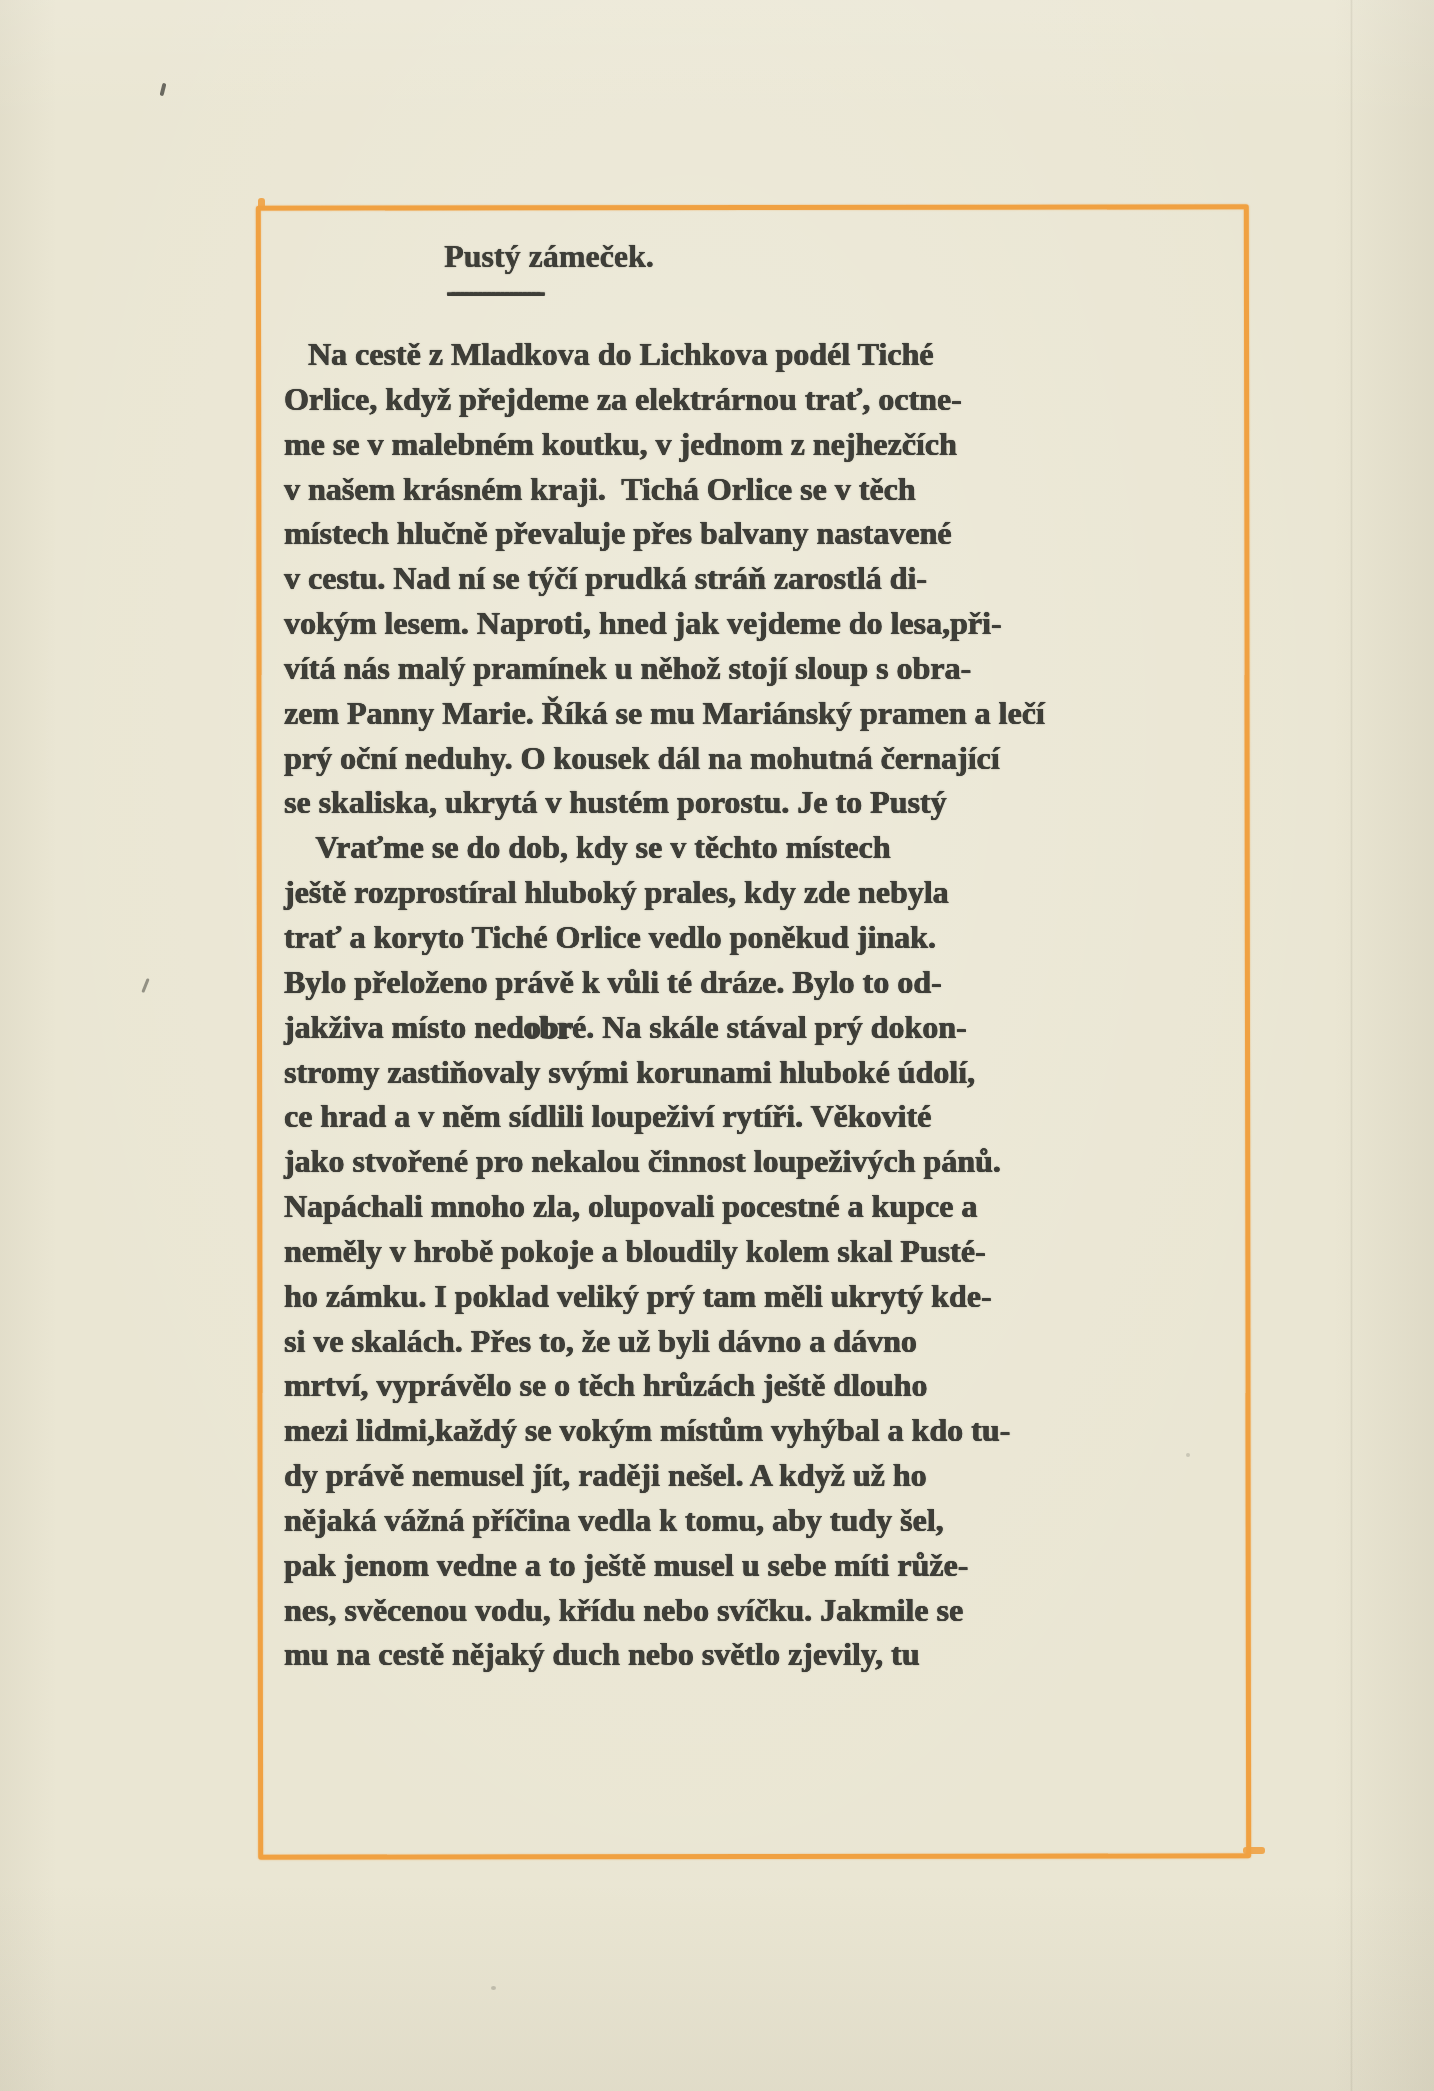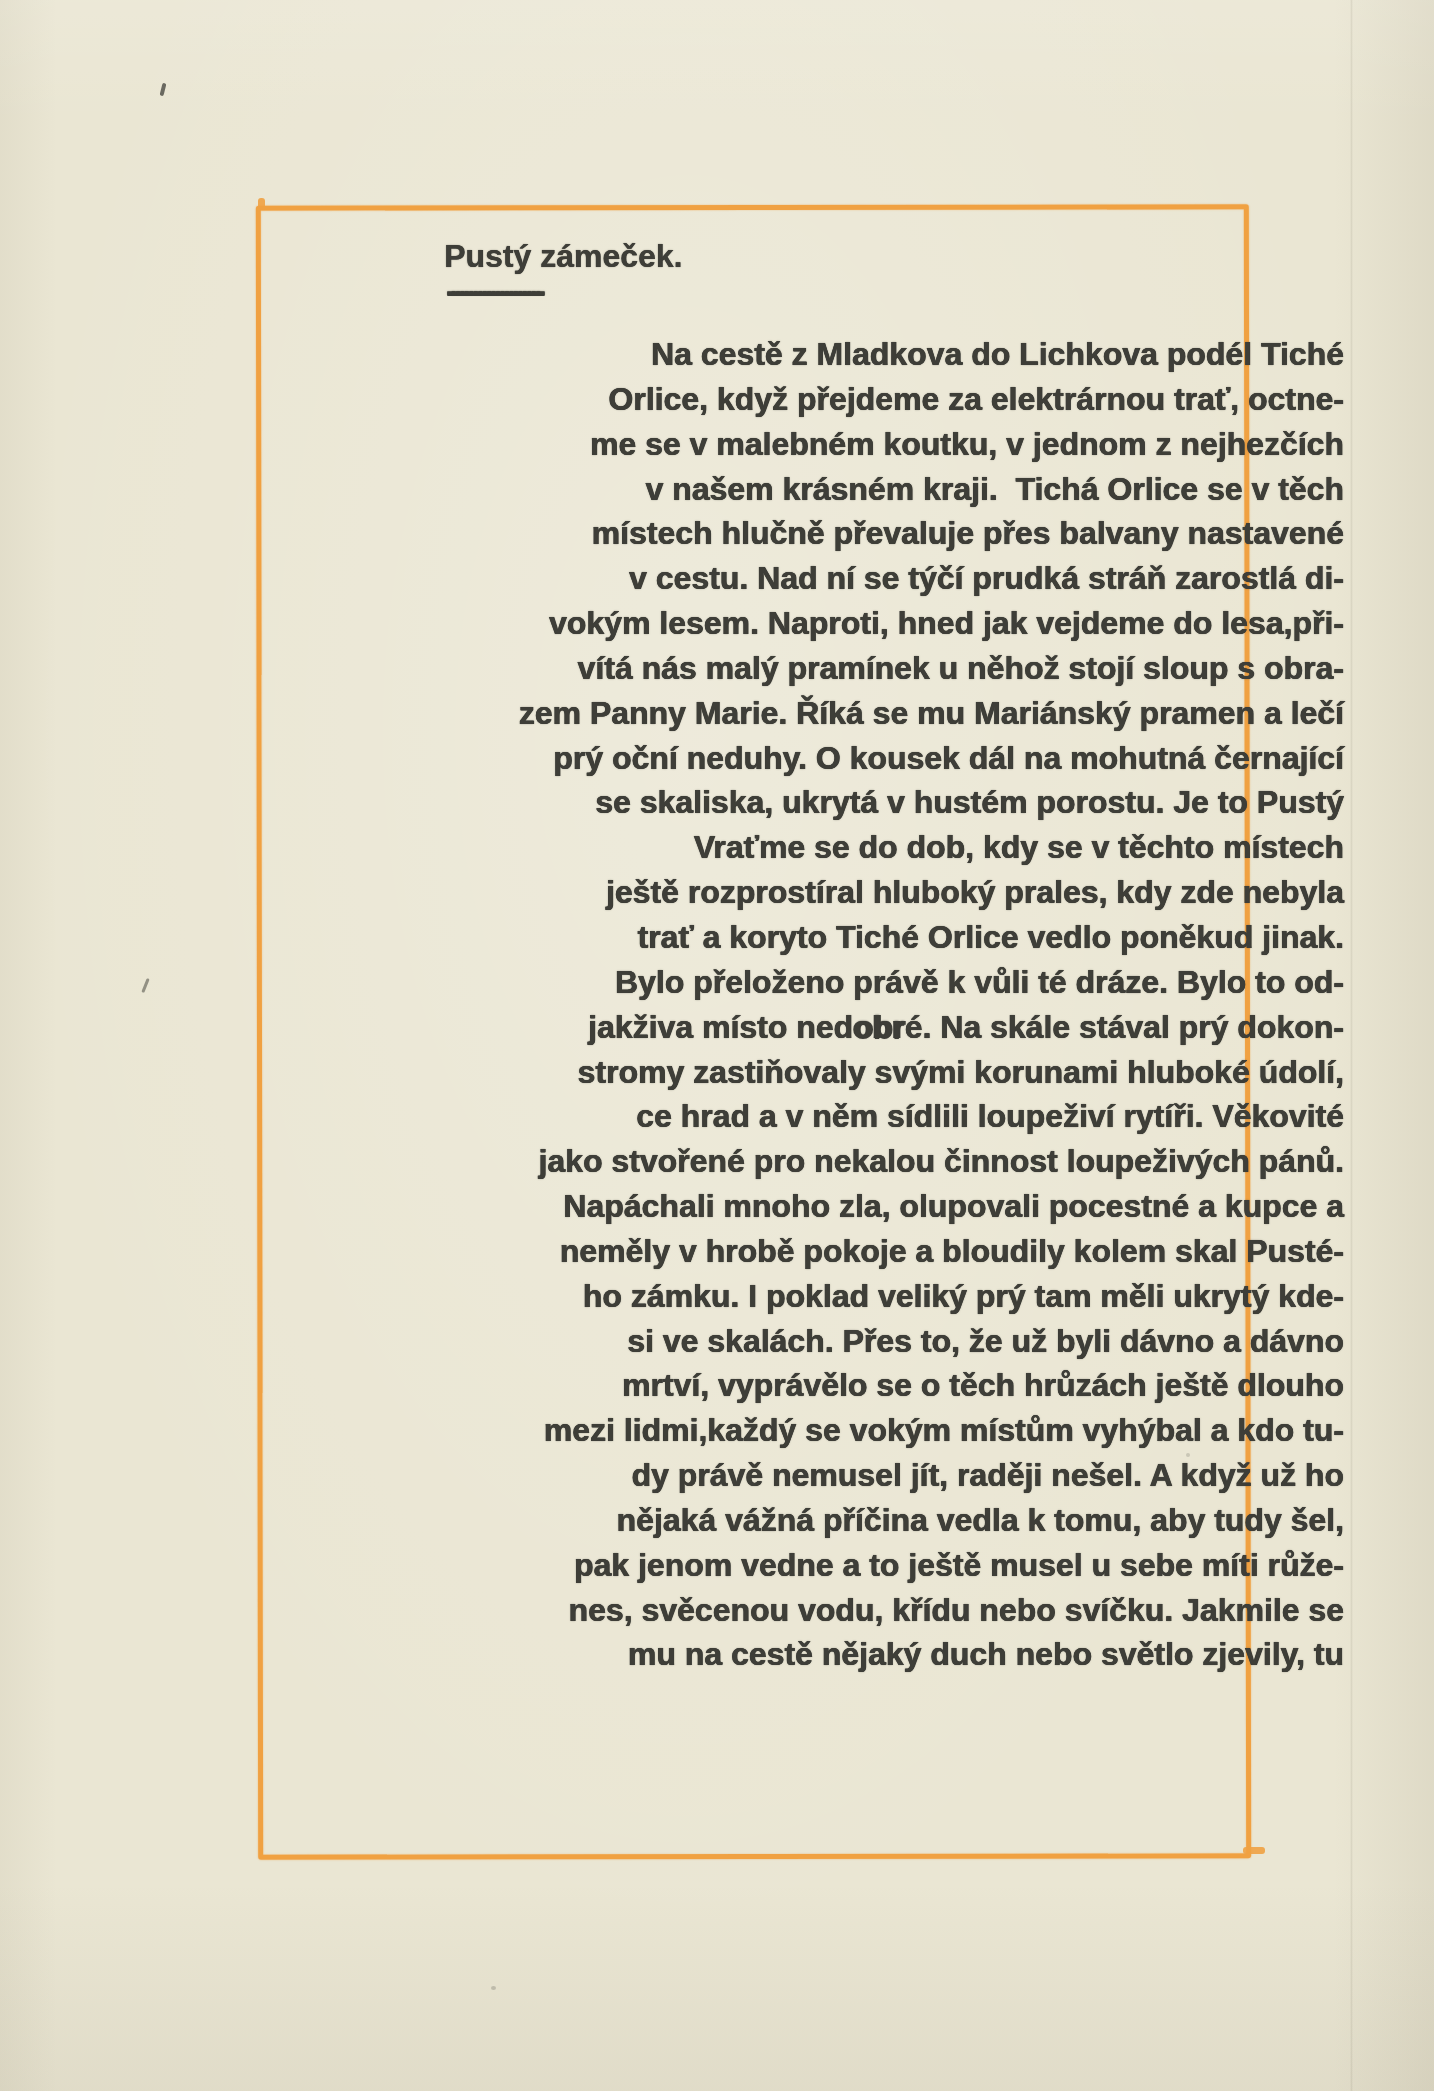--- a/index.html
+++ b/index.html
@@ -10,21 +10,21 @@
   .paper {
     position: relative;
     width: 1434px;
     height: 2091px;
     overflow: hidden;
     background:
       linear-gradient(180deg, rgba(255,255,255,.10) 0%, rgba(255,255,255,0) 6%, rgba(255,255,255,0) 90%, rgba(110,100,75,.08) 100%),
       linear-gradient(90deg, rgba(120,110,85,.07) 0%, rgba(255,255,255,0) 4%, rgba(255,255,255,0) 93%, rgba(120,110,85,.10) 100%),
       radial-gradient(ellipse at 48% 35%, rgba(255,255,255,.18) 0%, rgba(255,255,255,0) 65%),
       var(--paper, #eae6d3);
-    font-family: Liberation Sans, sans-serif;
+    font-family: Liberation Serif, serif;
   }
   
   .crease {
     position: absolute;
     left: 1350px; top: 0;
     width: 3px; height: 2091px;
     background: linear-gradient(90deg, rgba(90,85,65,0) 0%, rgba(90,85,65,.10) 50%, rgba(90,85,65,0) 100%);
   }
   .frame {
     position: absolute;
@@ -78,21 +78,20 @@
     width: 1060px;
     color: var(--ink, #3e3e38);
   }
   .line {
     height: 44.85px;
     line-height: 44.85px;
     font-size: 32px;
     font-weight: bold;
     white-space: pre;
     text-shadow: 0.4px 0 0 currentColor, -0.3px 0 0 currentColor, 0 0 1.6px rgba(55,55,48,.5);
-    text-align: right;
   }
   .overstruck {
     text-shadow: 1.6px 0 0 currentColor, -1.2px 0 0 currentColor, 0 0.8px 0 currentColor, 0 0 2px rgba(40,40,35,.9);
   }
   .speck { position: absolute; background: #4a4a42; }
   .speck-1 { left: 161px; top: 83px; width: 4px; height: 13px; border-radius: 2px; transform: rotate(14deg); opacity: .8; }
   .speck-2 { left: 144px; top: 978px; width: 3px; height: 15px; border-radius: 2px; transform: rotate(22deg); opacity: .55; }
   .speck-3 { left: 491px; top: 1986px; width: 5px; height: 4px; border-radius: 50%; opacity: .25; }
   .speck-4 { left: 1186px; top: 1453px; width: 4px; height: 4px; border-radius: 50%; opacity: .2; }
 </style>

